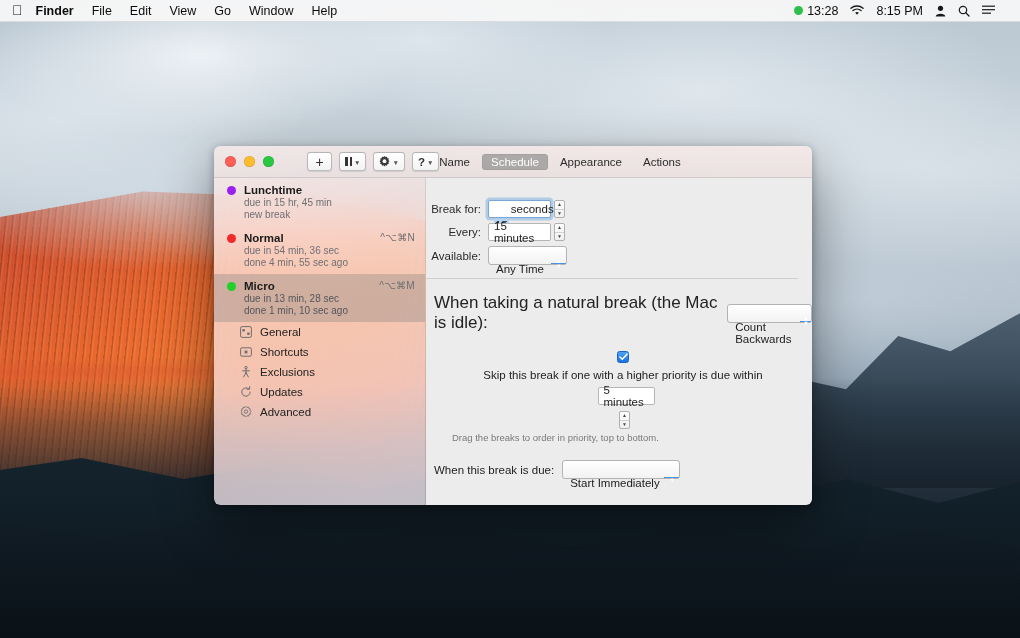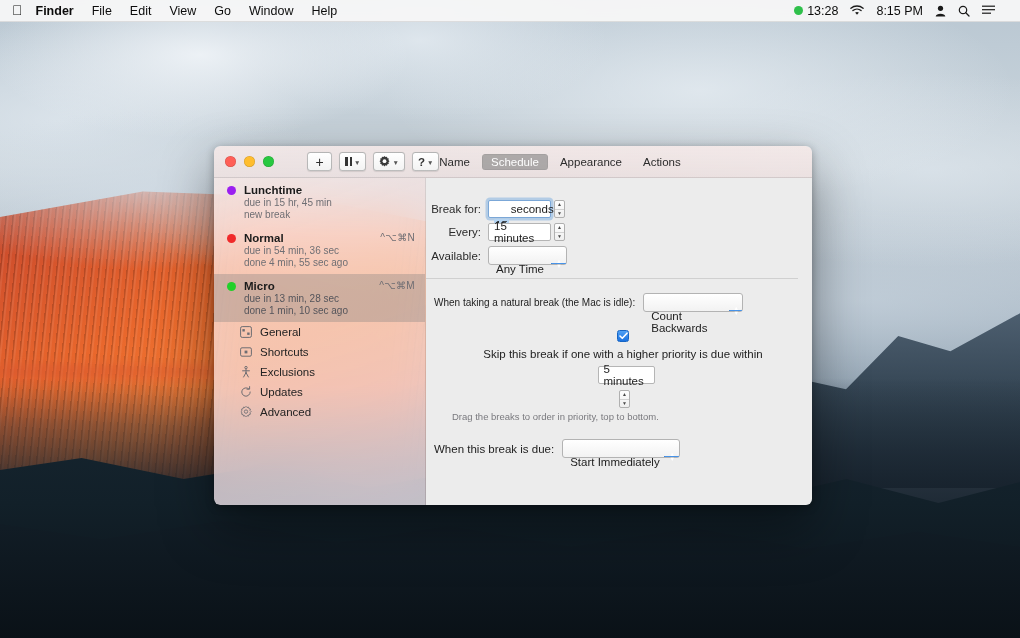--- a/index.html
+++ b/index.html
@@ -536,21 +536,21 @@
               <span>▲</span>
                 <span>▼</span>
             </span>
           </div>
         </div>
 
 
         <div class="sep"></div>
 
         <div class="form-row" style="margin-bottom:0">
-          <div style="padding-left:8px; font-size:10px; color:#232323;">When taking a natural break (the Mac is idle):</div>
+          <div style="padding-left:8px; font-size:17px; color:#232323;">When taking a natural break (the Mac is idle):</div>
           <div class="popup" style="width:100px; margin-left:8px">
             <span>Count Backwards</span>
             <span class="pu-arrow">
               <span>▲</span>
                 <span>▼</span>
             </span>
           </div>
         </div>
 
         <div style="margin-top:18px; padding-left:8px;">

